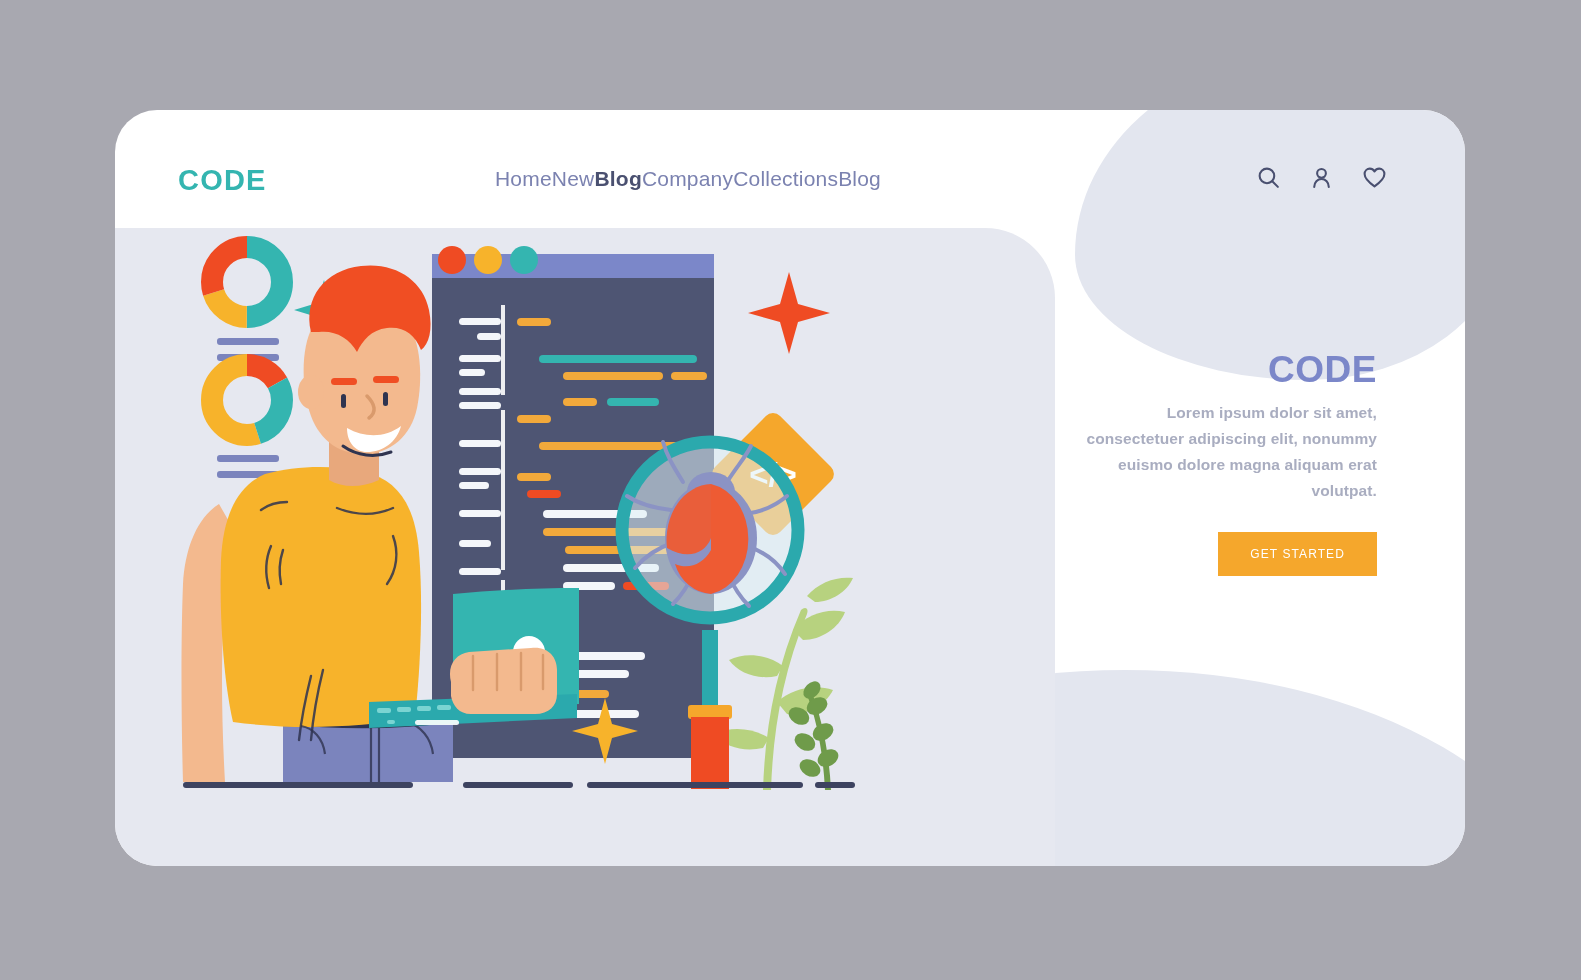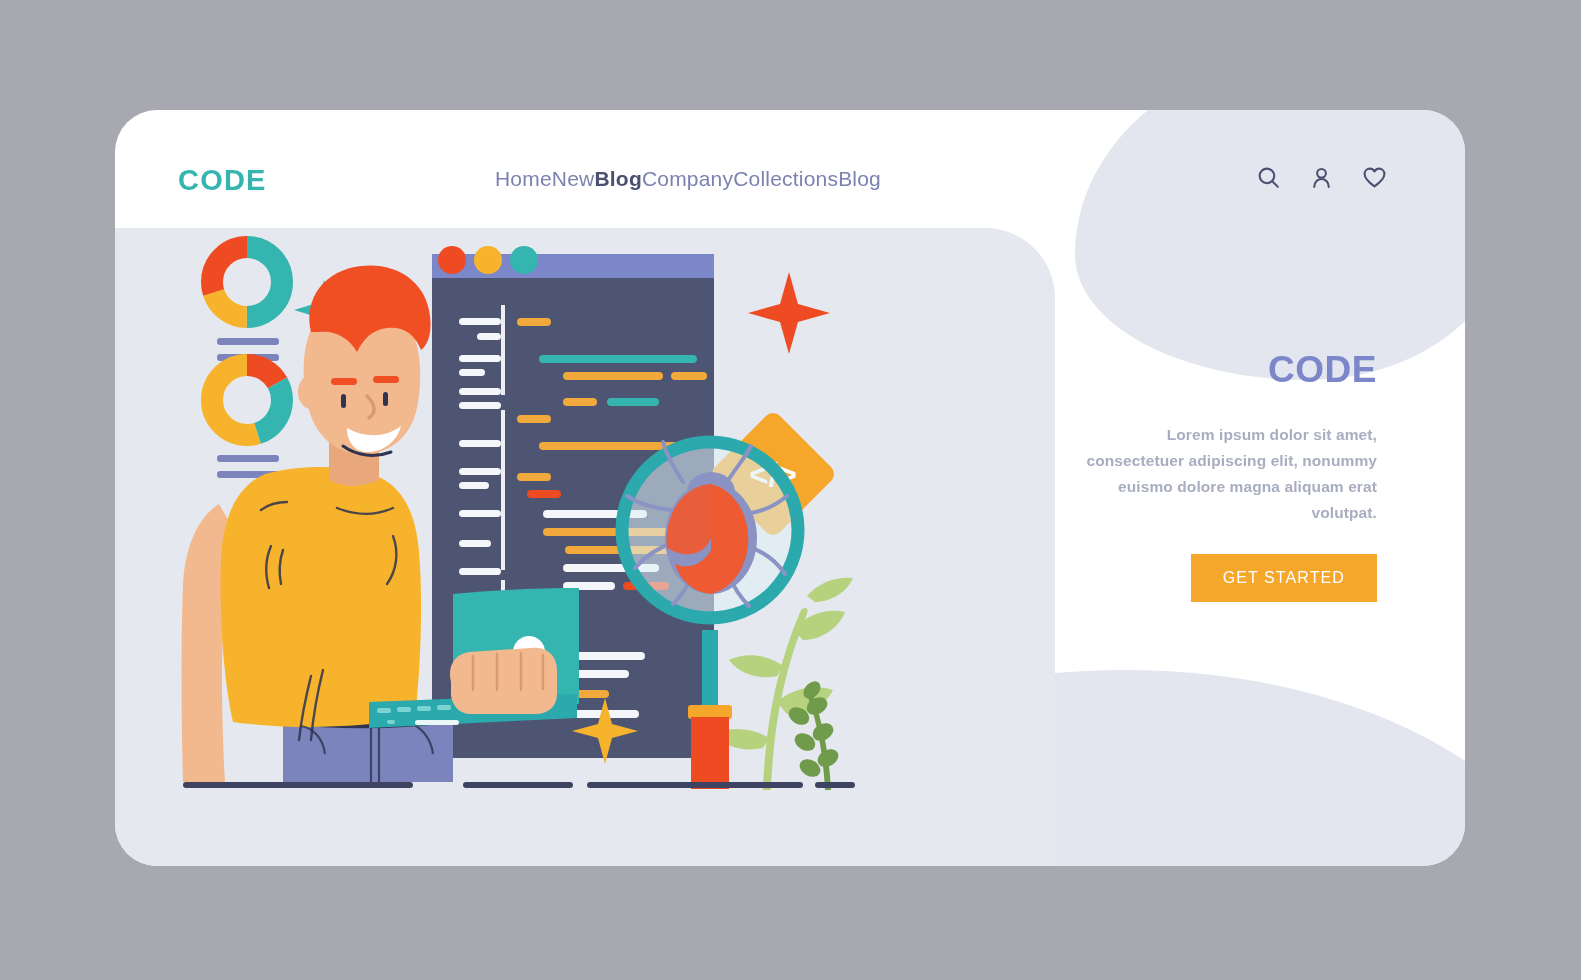--- a/index.html
+++ b/index.html
@@ -71,28 +71,27 @@
   
   .hero {
     position:absolute; right:88px; top:230px;
     width:310px; text-align:right; z-index:30;
   }
   .hero h1 {
     font-size:37px; line-height:60px; font-weight:bold;
     color:#7b87c9; letter-spacing:.5px;
   }
   .hero p {
-    margin-top:22px;
     font-size:15.5px; line-height:26px;
     color:#a9adc0; font-weight:bold; letter-spacing:.1px;
   }
   .cta {
     display:inline-block; margin-top:28px;
     background:#f5a72c; color:#ffffff;
-    font-size:16px; letter-spacing:1.1px;
+    font-size:12px; letter-spacing:1.1px;
     padding:15px 32px; border:none; cursor:pointer;
     font-family:"Liberation Sans", sans-serif;
   }
 
   
   .illus { position:absolute; left:0; top:0; width:100%; height:100%; z-index:20; }
 </style>
 </head>
 <body>
 

